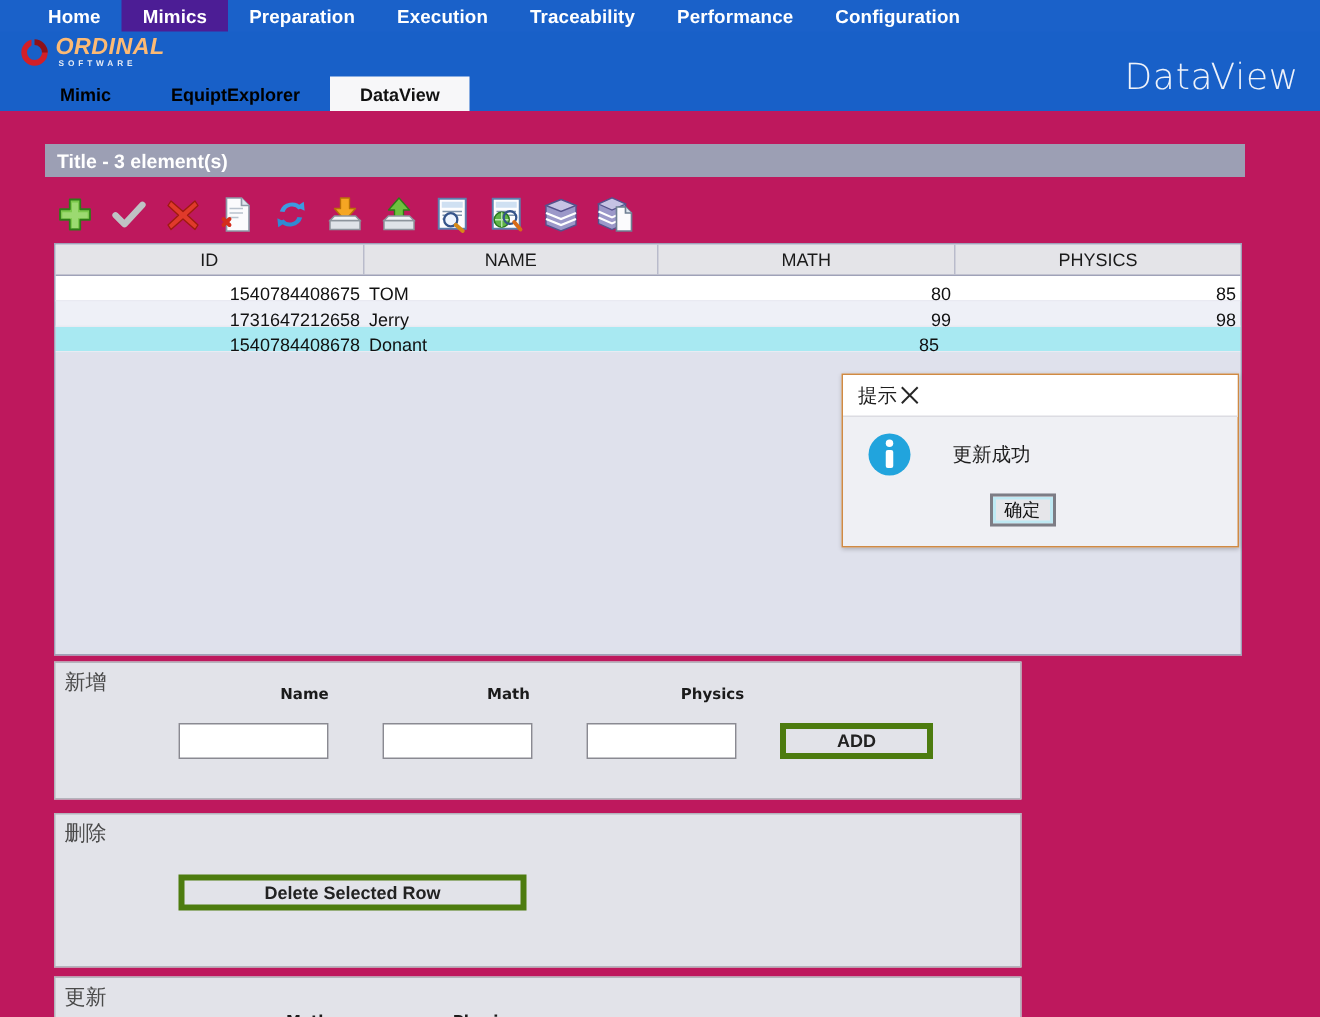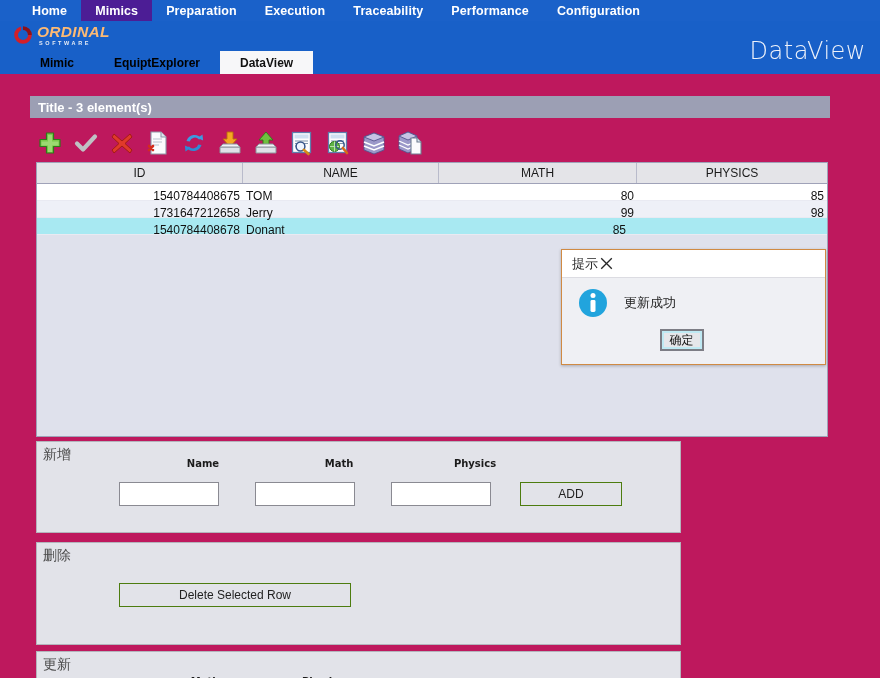--- a/index.html
+++ b/index.html
@@ -253,29 +253,30 @@
     font-size: 12px;
     color: #111111;
     padding: 0 3px;
     font-family: "Liberation Sans", sans-serif;
     outline: none;
   }
   .push-btn {
     position: absolute;
     height: 24px;
     background: #e2e3e9;
-    border: 1px solid #4d7c0f;
+    border: 4px solid #4d7c0f;
     box-sizing: border-box;
     font-size: 12px;
     color: #222222;
     display: flex;
     align-items: center;
     justify-content: center;
     font-family: "Liberation Sans", sans-serif;
     cursor: pointer;
+    font-weight: bold;
   }
 
   #section-add    { top: 367px; height: 92px; }
   #section-delete { top: 468px; height: 103px; }
   #section-update { top: 577px; height: 98px; }
 
   
   #dialog {
     position: absolute;
     left: 561px; top: 249px;
@@ -307,21 +308,21 @@
     justify-content: center;
     cursor: pointer;
   }
   #dialog-body {
     display: flex;
     align-items: center;
     padding: 10px 0 0 16px;
   }
   #dialog-icon { width: 30px; height: 30px; flex: none; }
   #dialog-message {
-    margin-left: 16px;
+    margin-left: 27px;
     font-size: 13px;
     color: #1d1d1d;
     font-family: "DejaVu Sans", sans-serif;
   }
   #dialog-footer {
     display: flex;
     justify-content: center;
     margin-top: 11px;
   }
   #dialog-ok {

